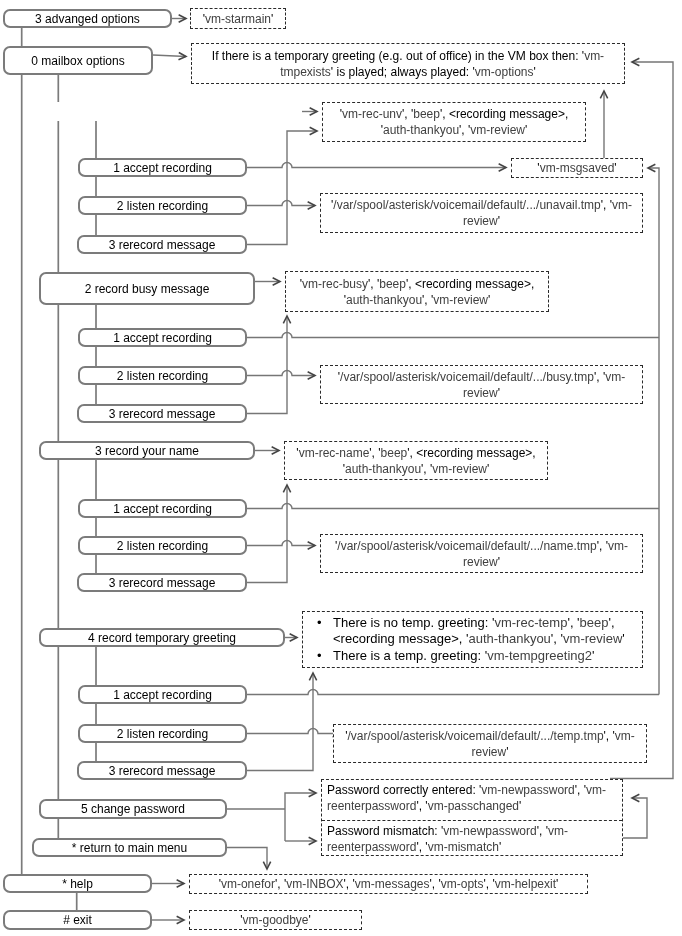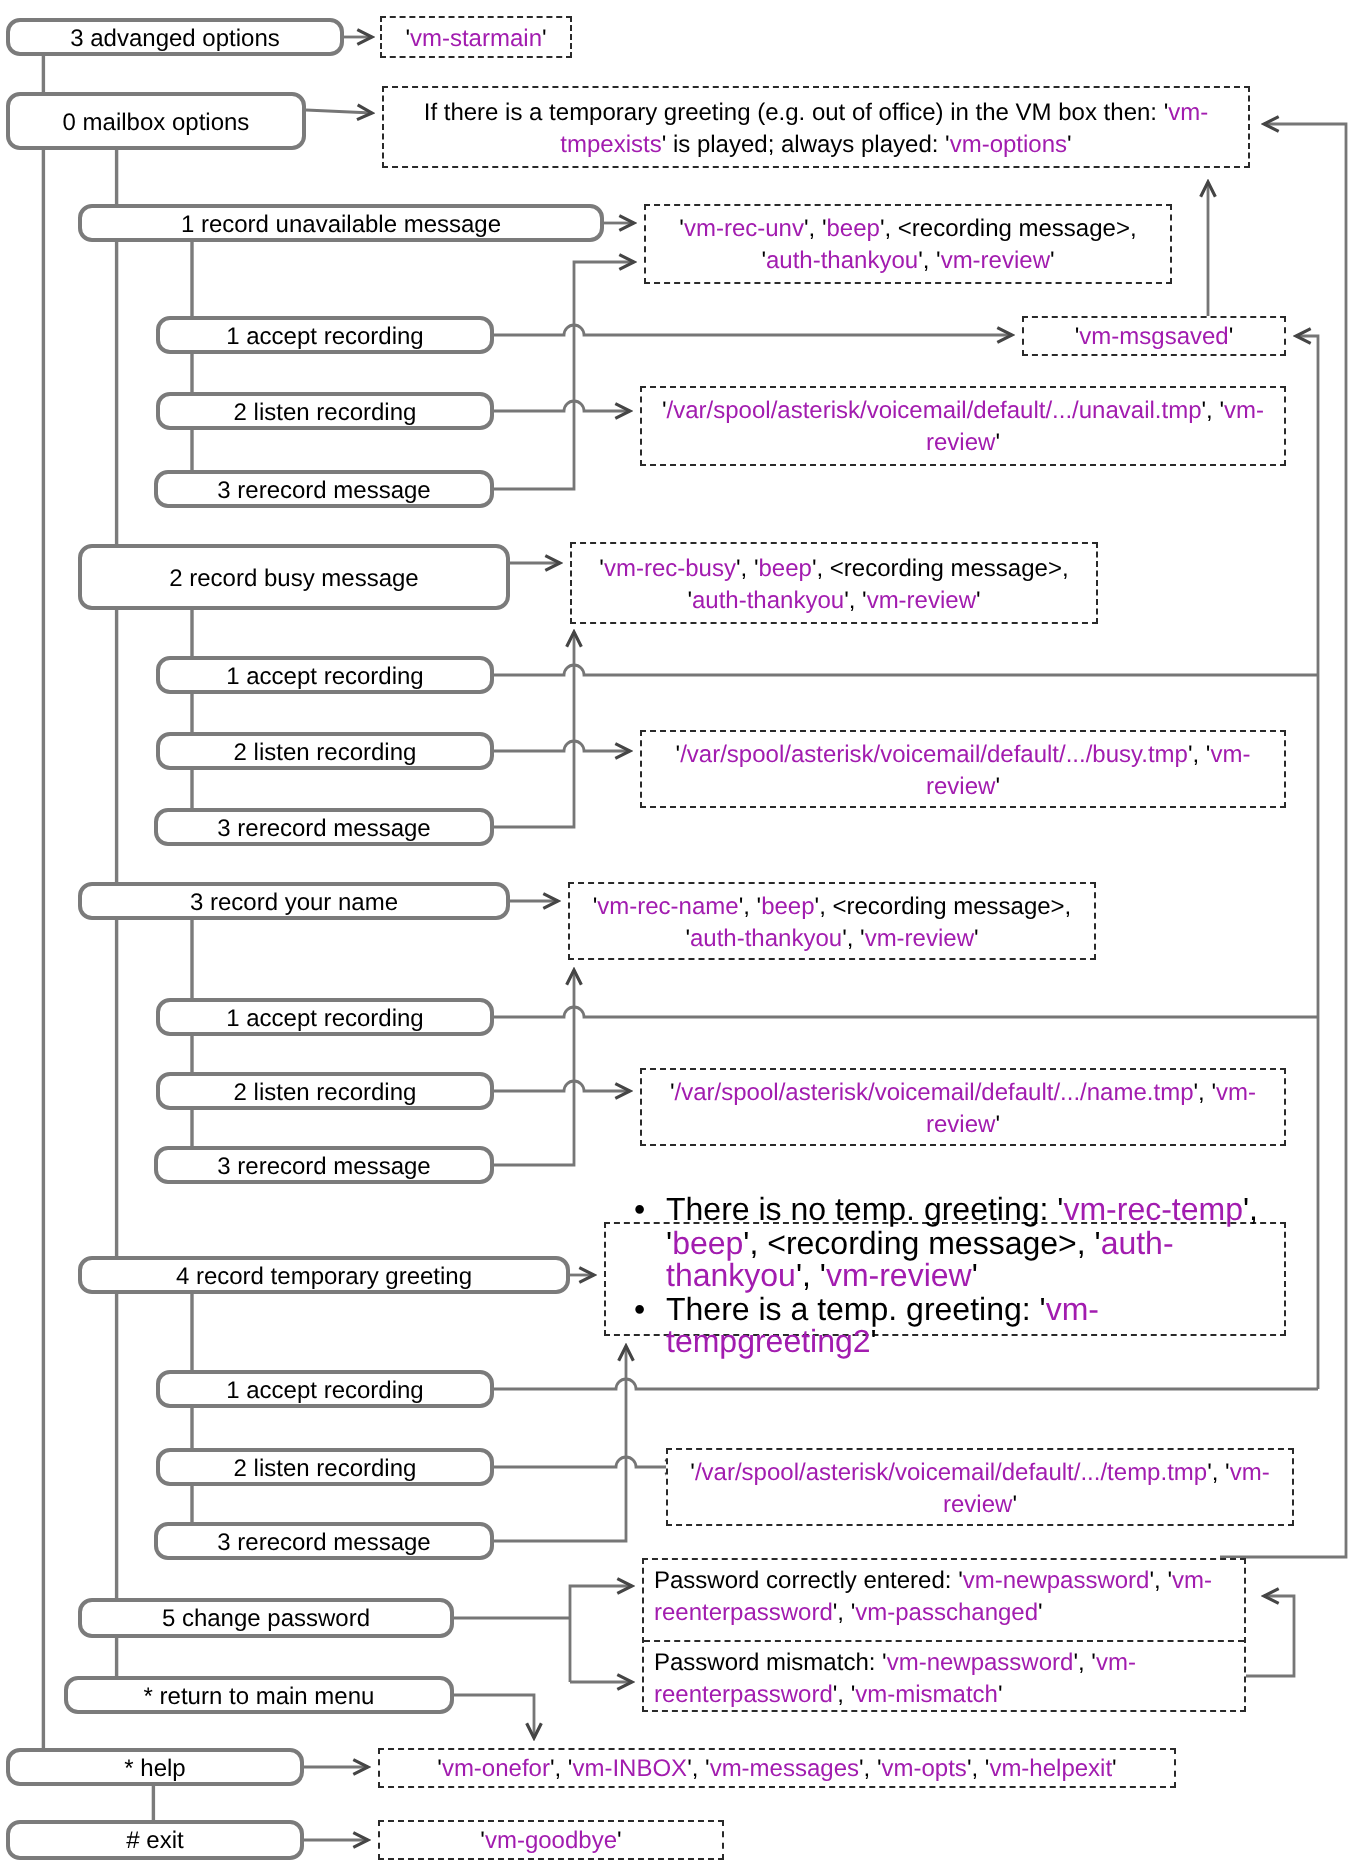--- a/index.html
+++ b/index.html
@@ -5,27 +5,27 @@
   html,body{margin:0;padding:0;background:#fff;}
   #stage{position:relative;width:682px;height:936px;background:#fff;overflow:hidden;
          font-family:"Liberation Sans","DejaVu Sans",sans-serif;color:#000;}
   #wires{position:absolute;left:0;top:0;z-index:1;}
   .mb{position:absolute;box-sizing:border-box;background:#fff;border:2px solid #7b7b7b;border-radius:7px;
       display:flex;align-items:center;justify-content:center;font-size:12px;white-space:nowrap;z-index:2;}
   .db{position:absolute;box-sizing:border-box;background:#fff;border:1px dashed #2a2a2a;
       font-size:12px;line-height:16px;display:flex;align-items:center;justify-content:center;
       text-align:center;padding:1px 4px;z-index:2;}
   .db.left{justify-content:flex-start;text-align:left;}
-  .g{color:#a21caf;}
+  .g{color:#404040;}
   .cellwrap{display:block;width:100%;height:100%;padding:0;}
   .cell{box-sizing:border-box;padding:2px 5px;font-size:12px;line-height:16px;text-align:left;}
   .cell.top{height:41px;border-bottom:1px dashed #2a2a2a;}
   .cell.bot{height:34px;}
   .bullets{display:block;width:100%;}
-  .bullet{position:relative;padding-left:26px;text-align:left;font-size:16px;line-height:16.5px;}
+  .bullet{position:relative;padding-left:26px;text-align:left;font-size:13px;line-height:16.5px;}
   .bullet::before{content:"\2022";position:absolute;left:10px;top:0;}
   
   .p1{left:3px;top:9px;width:169px;height:19px;}   .p2{left:3px;top:46px;width:150px;height:29px;}
   .p3{left:39px;top:102px;width:263px;height:19px;}.p4{left:78px;top:158px;width:169px;height:19px;}
   .p5{left:78px;top:196px;width:169px;height:19px;}.p6{left:77px;top:235px;width:170px;height:19px;}
   .p7{left:39px;top:272px;width:216px;height:33px;justify-content:center;}.p8{left:78px;top:328px;width:169px;height:19px;}
   .p9{left:78px;top:366px;width:169px;height:19px;}.p10{left:77px;top:404px;width:170px;height:19px;}
   .p11{left:39px;top:441px;width:216px;height:19px;}.p12{left:78px;top:499px;width:169px;height:19px;}
   .p13{left:78px;top:536px;width:169px;height:19px;}.p14{left:77px;top:573px;width:170px;height:19px;}
   .p15{left:39px;top:628px;width:246px;height:19px;}.p16{left:78px;top:685px;width:169px;height:19px;}
@@ -94,23 +94,20 @@
     </g>
   </svg>
 
   <div class="mb p1">
       <span>3 advanged options</span>
     </div>
   <div class="mb p2">
       <span>0 mailbox options</span>
     </div>
 
-  <div class="mb p3">
-      <span>1 record unavailable message</span>
-    </div>
   <div class="mb p4">
       <span>1 accept recording</span>
     </div>
   <div class="mb p5">
       <span>2 listen recording</span>
     </div>
   <div class="mb p6">
       <span>3 rerecord message</span>
     </div>
 

